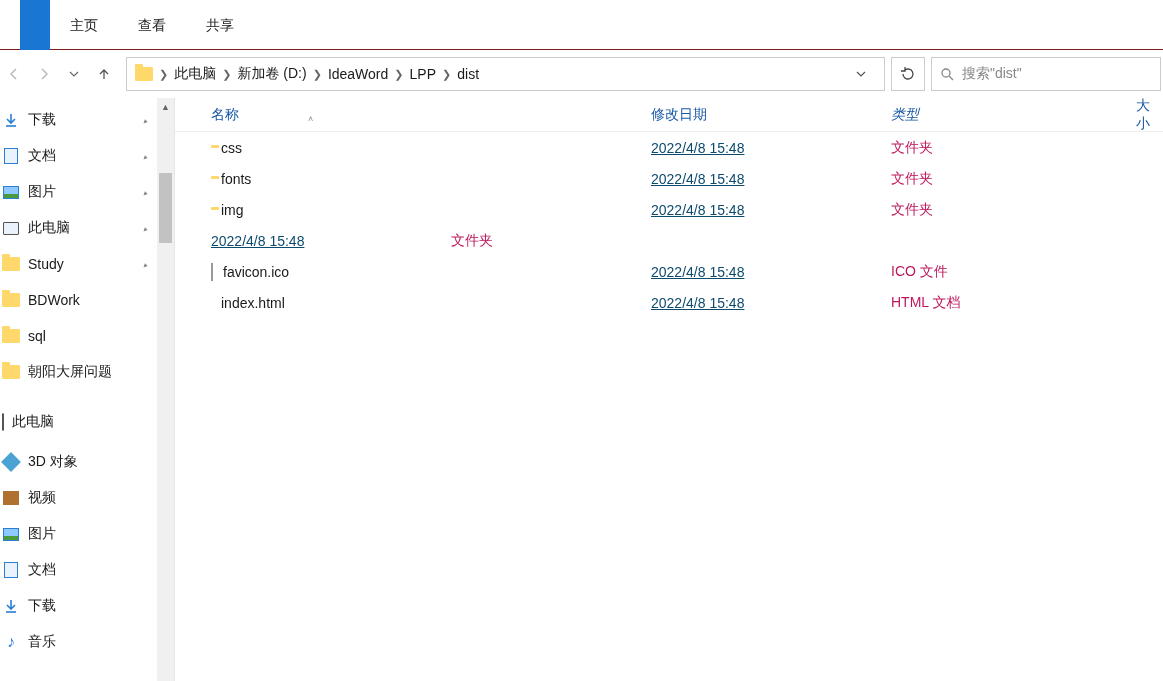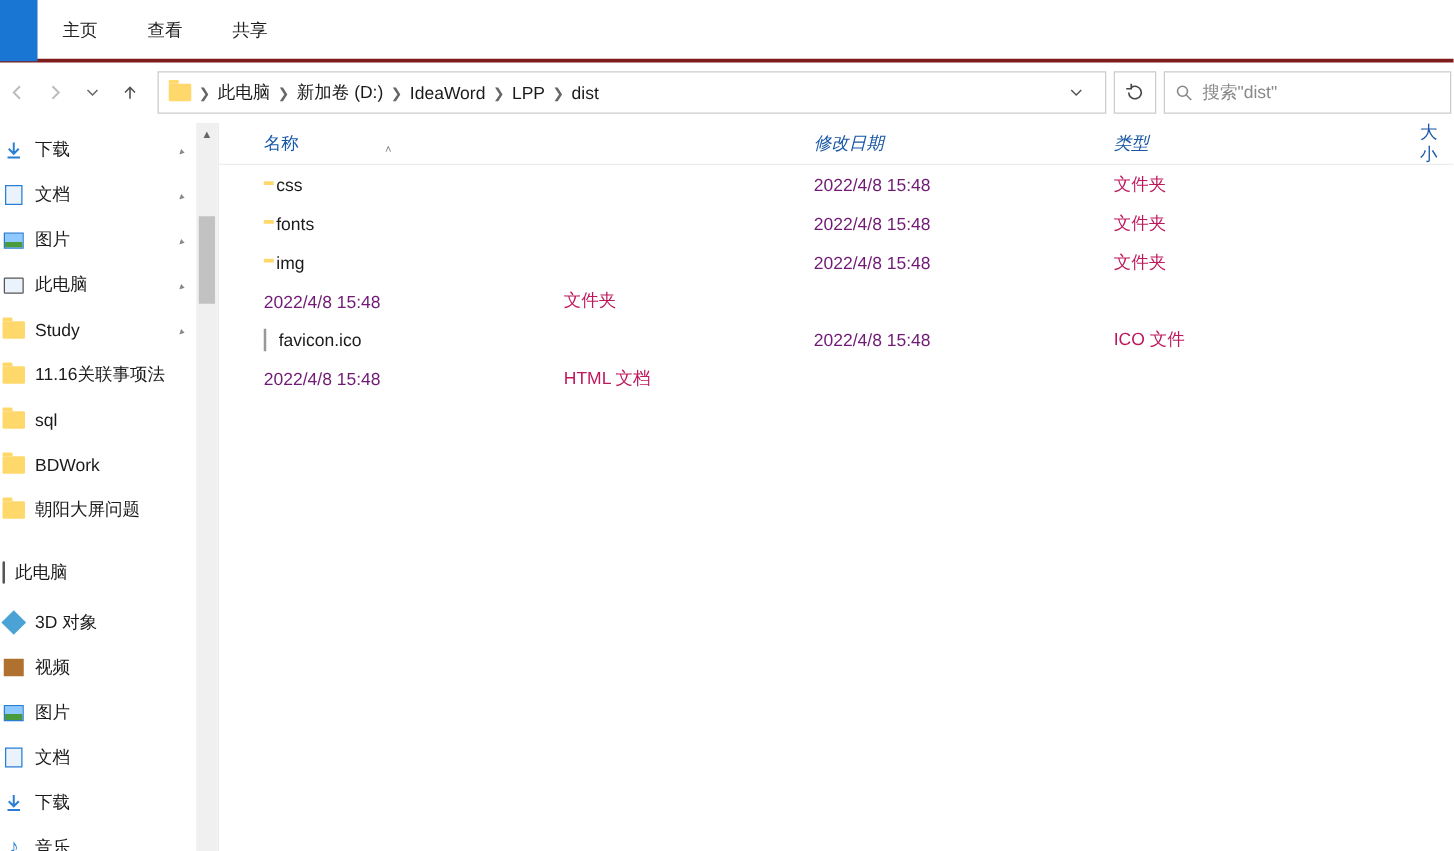--- a/index.html
+++ b/index.html
@@ -1,19 +1,19 @@
 <!DOCTYPE html>
 <html><head>
 <meta charset="utf-8">
 <style>
 * { margin: 0; padding: 0; box-sizing: border-box; font-family: "Segoe UI", "Microsoft YaHei", sans-serif; font-size: 14px; }
 body { background: #fff; width: 1163px; height: 681px; overflow: hidden; display: flex; flex-direction: column; }
 
 
-.ribbon { height: 50px; display: flex; align-items: center; border-bottom: 3px solid #7f1d1d; }
+.ribbon { height: 50px; display: flex; align-items: center; border-bottom: 1px solid #7f1d1d; padding-left: 20px; }
 .ribbon .file-tab { width: 30px; height: 50px; background: #1976d2; }
 .ribbon .tab { padding: 0 20px; height: 50px; line-height: 50px; color: #222; cursor: default; }
 
 
 .navrow { height: 48px; display: flex; align-items: center; gap: 6px; padding: 0 2px; }
 .nav-btn { width: 24px; height: 24px; display: flex; align-items: center; justify-content: center; color: #666; }
 .nav-btn.disabled { color: #bbb; }
 .addr-bar { flex: 1; height: 34px; border: 1px solid #ccc; display: flex; align-items: center; padding: 0 4px; gap: 2px; margin-left: 4px; }
 .addr-seg { display: flex; align-items: center; gap: 6px; padding: 2px 4px; color: #1a1a1a; }
 .addr-sep { color: #666; font-size: 11px; }
@@ -32,27 +32,27 @@
 .side-item { height: 36px; display: flex; align-items: center; gap: 8px; padding-left: 2px; color: #1a1a1a; }
 .side-item .pin { margin-left: auto; margin-right: 22px; color: #888; font-size: 11px; transform: rotate(45deg); }
 .side-item .icon { width: 18px; display: flex; justify-content: center; }
 .side-spacer { height: 14px; }
 .side-header { height: 36px; display: flex; align-items: center; padding-left: 2px; color: #1a1a1a; font-weight: 400; gap: 8px; }
 
 
 .content { flex: 1; display: flex; flex-direction: column; }
 .colheaders { height: 34px; display: flex; align-items: center; border-bottom: 1px solid #eee; color: #1857a6; padding-left: 36px; }
 .col-name { width: 440px; display:flex; align-items:flex-end; gap:69px; }
-.col-date { width: 240px; font-style: italic; }
+.col-date { width: 240px; }
 .col-type { width: 200px; font-style: italic; }
 .col-size { flex: 1; margin-left: 45px; }
 .sort-ind { color: #888; font-size: 9px; }
 .file-row { height: 31px; display: flex; align-items: center; padding-left: 36px; color: #1a1a1a; }
 .file-row .fname { width: 440px; display: flex; align-items: center; gap: 10px; }
-.file-row .fdate { width: 240px; color: #701a75; }
+.file-row .fdate { width: 240px; color: #0c4a6e; text-decoration: underline; }
 .file-row .ftype { width: 200px; color: #be185d; }
 
 
 .ic-folder { width: 18px; height: 14px; background: #ffd86b; border-radius: 1px; position: relative; }
 .ic-folder::before { content:""; position:absolute; top:-3px; left:0; width:8px; height:3px; background:#ffd86b; border-radius:1px 1px 0 0; }
 .ic-file { width: 14px; height: 17px; border: 1px solid #999; background: #fff; }
 .ic-html { width: 16px; height: 16px; border-radius: 2px; background: radial-gradient(circle at 40% 40%, #6eb8ff, #1e66c7); position:relative; }
 .ic-html::after { content:"e"; position:absolute; color:#fff; font-size:10px; left:4px; top:0; }
 .ic-doc { width:14px; height:16px; border:1px solid #2a7fd4; background:#eaf3fc; }
 .ic-pic { width:16px; height:13px; border:1px solid #2a7fd4; background:linear-gradient(180deg,#8ec9ff 60%,#4a9b3e 60%); }
@@ -193,33 +193,27 @@
           <span class="pin" style="font-size: 10px;">
             <svg width="10" height="10" viewBox="0 0 10 10">
               <path d="M5 0v6M3 6h4l-2 4z" fill="#888"></path>
             </svg>
           </span>
         </div>
         <div class="side-item">
           <span class="icon">
             <span class="ic-folder"></span>
           </span>
-          <span>11.16关联事项法</span>
+          <span>BDWork</span>
         </div>
         <div class="side-item">
           <span class="icon">
             <span class="ic-folder"></span>
           </span>
           <span>sql</span>
-        </div>
-        <div class="side-item">
-          <span class="icon">
-            <span class="ic-folder"></span>
-          </span>
-          <span>BDWork</span>
         </div>
         <div class="side-item">
           <span class="icon">
             <span class="ic-folder"></span>
           </span>
           <span>朝阳大屏问题</span>
         </div>
       </div>
     <div class="side-spacer"></div>
     <div class="side-header">
@@ -314,19 +308,23 @@
         </div>
         <div class="file-row">
           <div class="fname">
             <span class="icon"><span class="ic-file"></span></span>
             <span>favicon.ico</span>
           </div>
           <div class="fdate">2022/4/8 15:48</div>
           <div class="ftype">ICO 文件</div>
         </div>
         <div class="file-row">
+          <div class="fname">
+            <span class="icon"><span class="ic-html"></span></span>
+            <span>index.html</span>
+          </div>
           <div class="fdate">2022/4/8 15:48</div>
           <div class="ftype">HTML 文档</div>
         </div>
       </div>
   </div>
 
 </div>
 
 </body></html>

